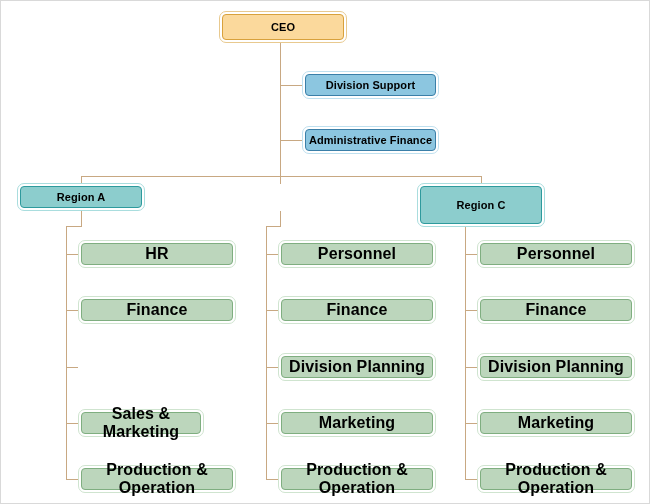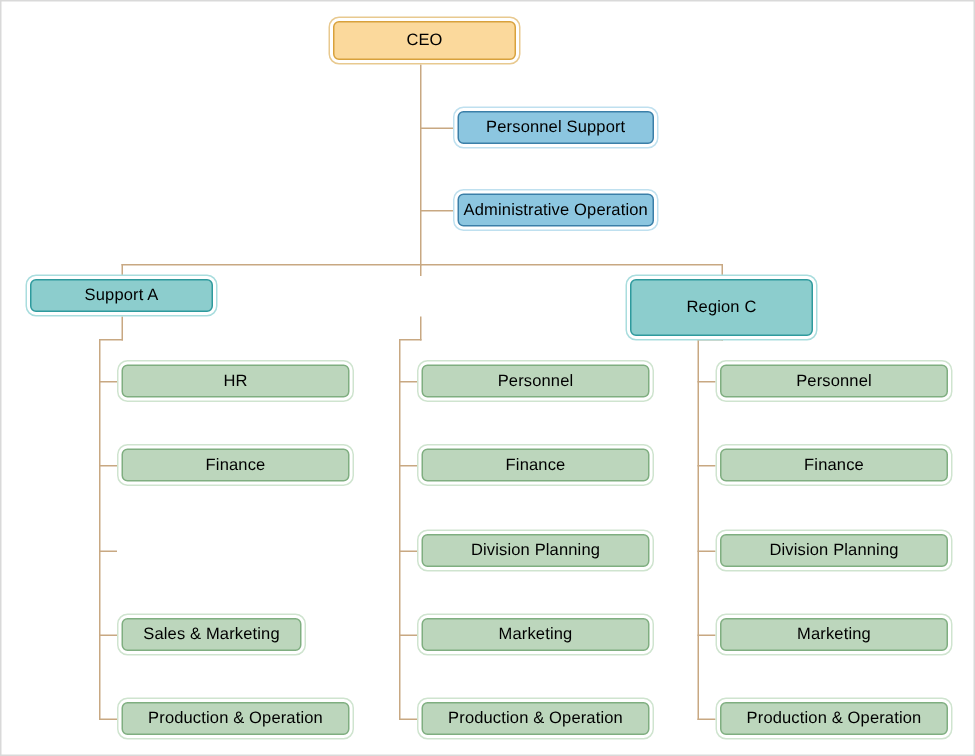--- a/index.html
+++ b/index.html
@@ -41,22 +41,22 @@
     background: #ffffff;
   }
   .node .node-inner {
     box-sizing: border-box;
     width: 100%;
     height: 100%;
     border-radius: 4px;
     display: flex;
     align-items: center;
     justify-content: center;
-    text-align: left;
-    font-weight: normal;
+    text-align: center;
+    font-weight: bold;
     color: #000000;
     letter-spacing: 0.1px;
     line-height: 1.1;
   }
 
   
   .node.ceo {
     border: 1px solid #e8c98f;
   }
   .node.ceo .node-inner {
@@ -85,21 +85,21 @@
     font-size: 11px;
   }
 
   
   .node.dept {
     border: 1px solid #cfe4cf;
   }
   .node.dept .node-inner {
     background: #bcd6bc;
     border: 1px solid #7fae80;
-    font-size: 11px;
+    font-size: 16px;
   }
 </style>
 </head>
 <body>
 
 <div id="chart-canvas">
 
   <div class="conn conn-v" style="left:279px; top:42px; height:134px;"></div>
 
   <div class="conn conn-h" style="left:279px; top:84px; width:22px;"></div>
@@ -137,28 +137,28 @@
   <div class="conn conn-h" style="left:464px; top:309px; width:12px;"></div>
   <div class="conn conn-h" style="left:464px; top:366px; width:12px;"></div>
   <div class="conn conn-h" style="left:464px; top:422px; width:12px;"></div>
   <div class="conn conn-h" style="left:464px; top:478px; width:12px;"></div>
 
   <div class="node ceo" style="left:218px; top:10px; width:128px; height:32px;">
     <div class="node-inner">CEO</div>
   </div>
 
   <div class="node staff" style="left:301px; top:70px; width:137px; height:28px;">
-    <div class="node-inner">Personnel Support</div>
+    <div class="node-inner">Division Support</div>
   </div>
   <div class="node staff" style="left:301px; top:125px; width:137px; height:28px;">
-    <div class="node-inner">Administrative Operation</div>
+    <div class="node-inner">Administrative Finance</div>
   </div>
 
   <div class="node region" style="left:16px; top:182px; width:128px; height:28px;">
-    <div class="node-inner">Support A</div>
+    <div class="node-inner">Region A</div>
   </div>
 
 
   <div class="node region" style="left:416px; top:182px; width:128px; height:44px;">
     <div class="node-inner">Region C</div>
   </div>
 
   <div class="node dept" style="left:77px; top:239px; width:158px; height:28px;">
     <div class="node-inner">HR</div>
   </div>

